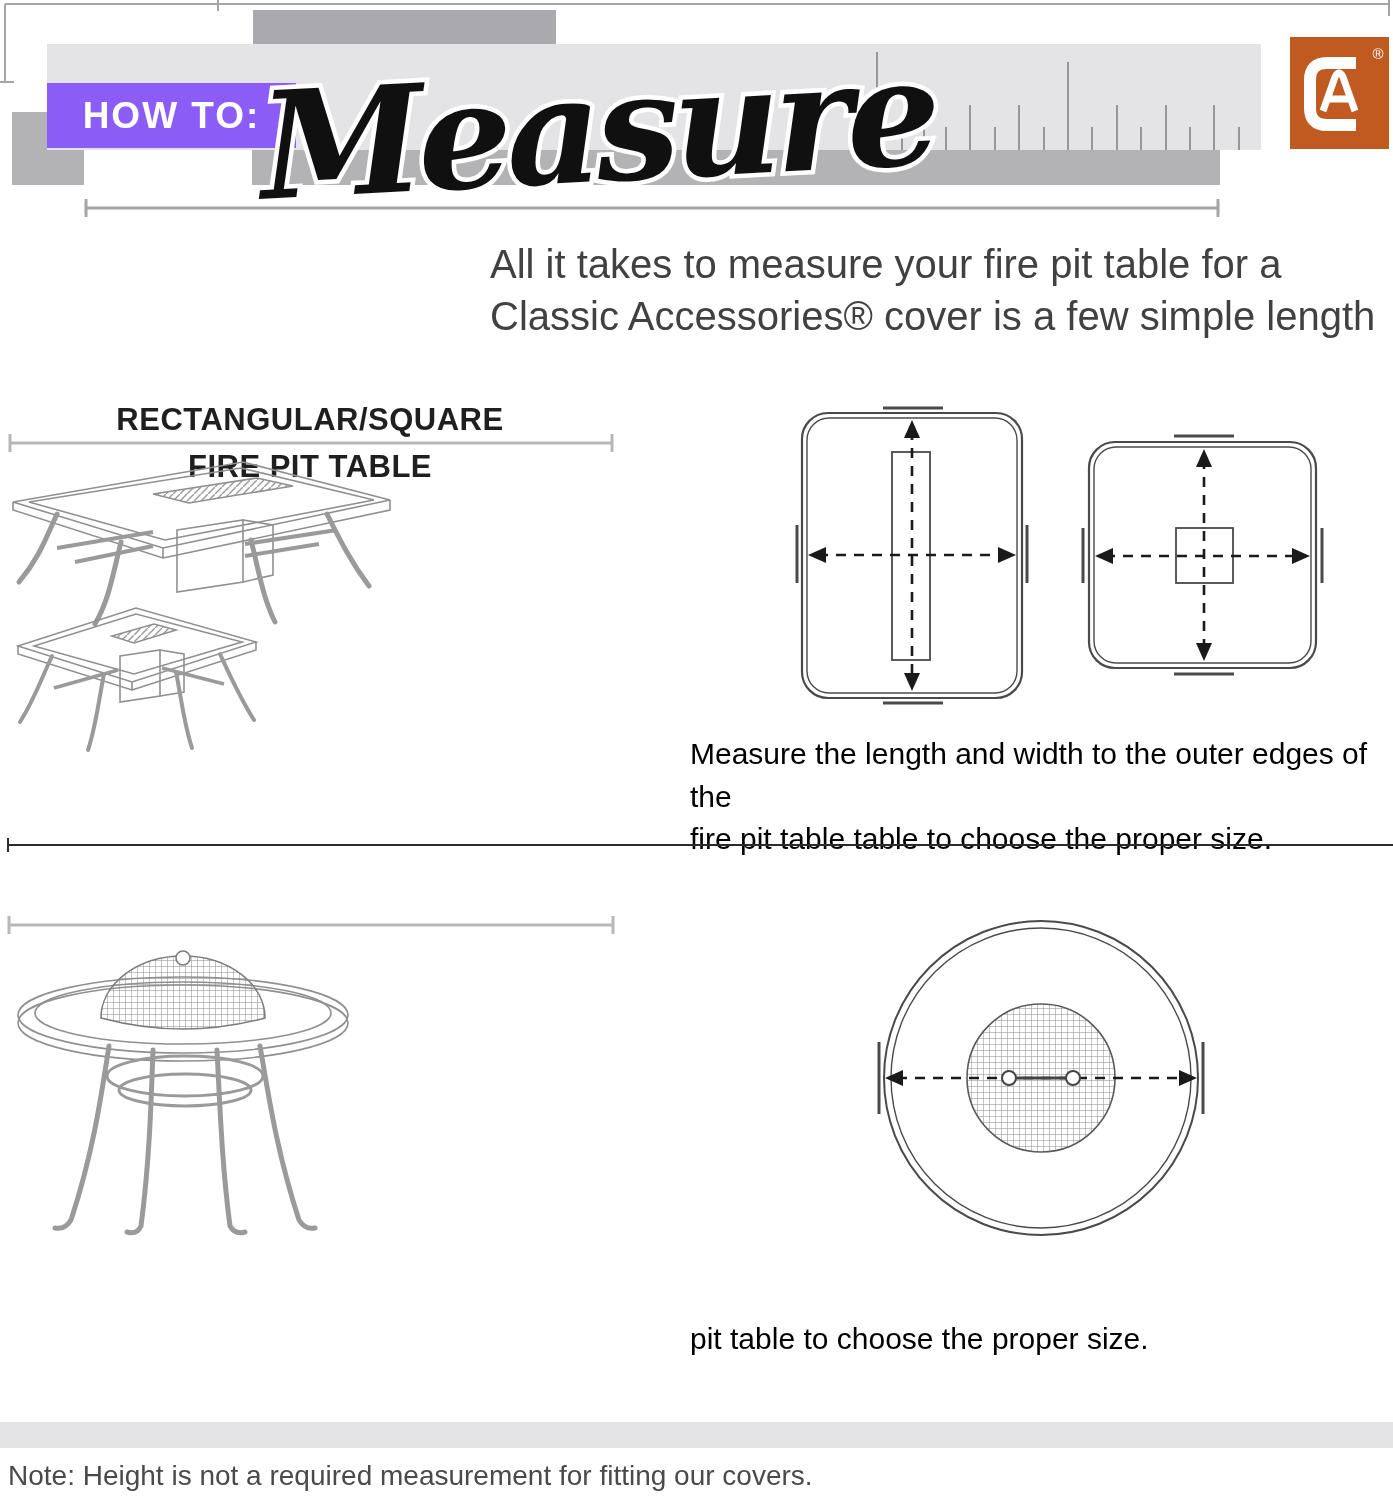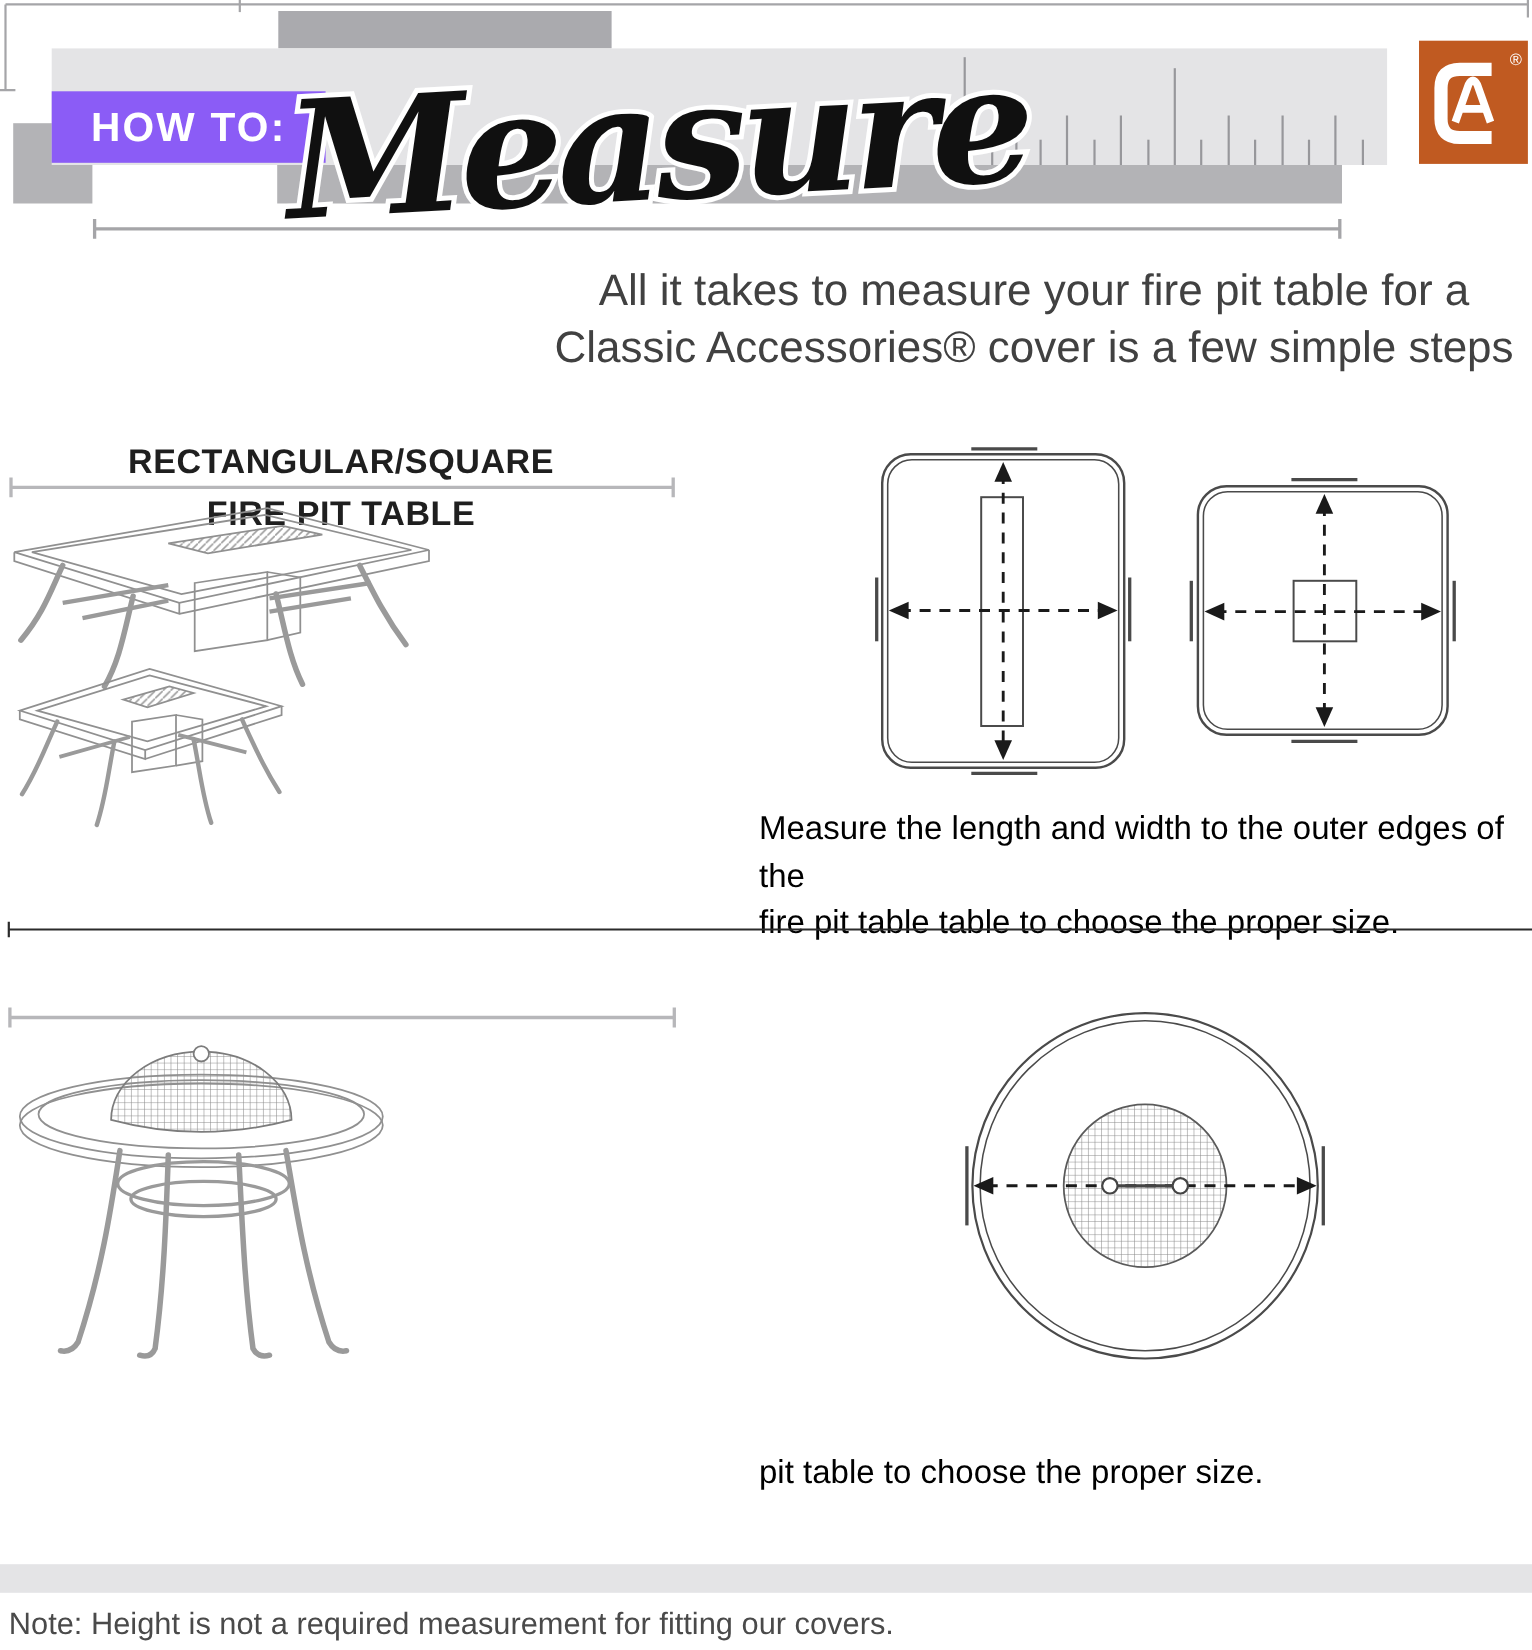--- a/index.html
+++ b/index.html
@@ -15,21 +15,21 @@
   .bar-below{left:252px;top:150px;width:968px;height:35px;background:#b3b3b6;}
   .howto{
     left:47px;top:83px;width:249px;height:65px;background:#8b5cf6;
     display:flex;align-items:center;justify-content:center;
     color:#ffffff;font-size:37px;font-weight:bold;letter-spacing:2px;
   }
   .logo{left:1290px;top:37px;width:99px;height:112px;background:#c05a21;}
   .script-title{left:300px;top:18px;width:620px;height:215px;overflow:visible;}
   
   .intro{
-    left:490px;top:238px;width:900px;text-align:center;
+    left:490px;top:238px;width:900px;text-align:left;
     font-size:40px;line-height:1.3;color:#414141;font-weight:300;
   }
   .sec-heading{
     left:30px;width:560px;text-align:center;color:#1f1f1f;
     font-size:31px;font-weight:bold;letter-spacing:0.5px;line-height:1.5;margin-top:41px;
   }
   .h-rect{top:356px;}
   .h-round{top:872px;}
   .caption{
     left:690px;width:690px;font-size:30px;line-height:1.42;color:#000000;font-weight:300;
@@ -96,21 +96,21 @@
       </svg>
     </div>
 
     <svg class="abs" style="left:0;top:195px;" width="1393" height="30" viewBox="0 0 1393 30">
       <path d="M86,13 H1218 M86,4 V22 M1218,4 V22" stroke="#a5a5a8" stroke-width="3" fill="none"></path>
     </svg>
   </div>
 
   <div class="abs intro">
     <div>All it takes to measure your fire pit table for a</div>
-    <div>Classic Accessories® cover is a few simple steps</div>
+    <div>Classic Accessories® cover is a few simple length</div>
   </div>
 
   <div class="abs sec-heading h-rect">
     <div>RECTANGULAR/SQUARE</div>
     <div>FIRE PIT TABLE</div>
   </div>
 
   <svg class="abs" style="left:0;top:430px;" width="660" height="26" viewBox="0 0 660 26">
     <path d="M10,13 H612 M10,4 V22 M612,4 V22" stroke="#b7b7ba" stroke-width="3" fill="none"></path>
   </svg>

